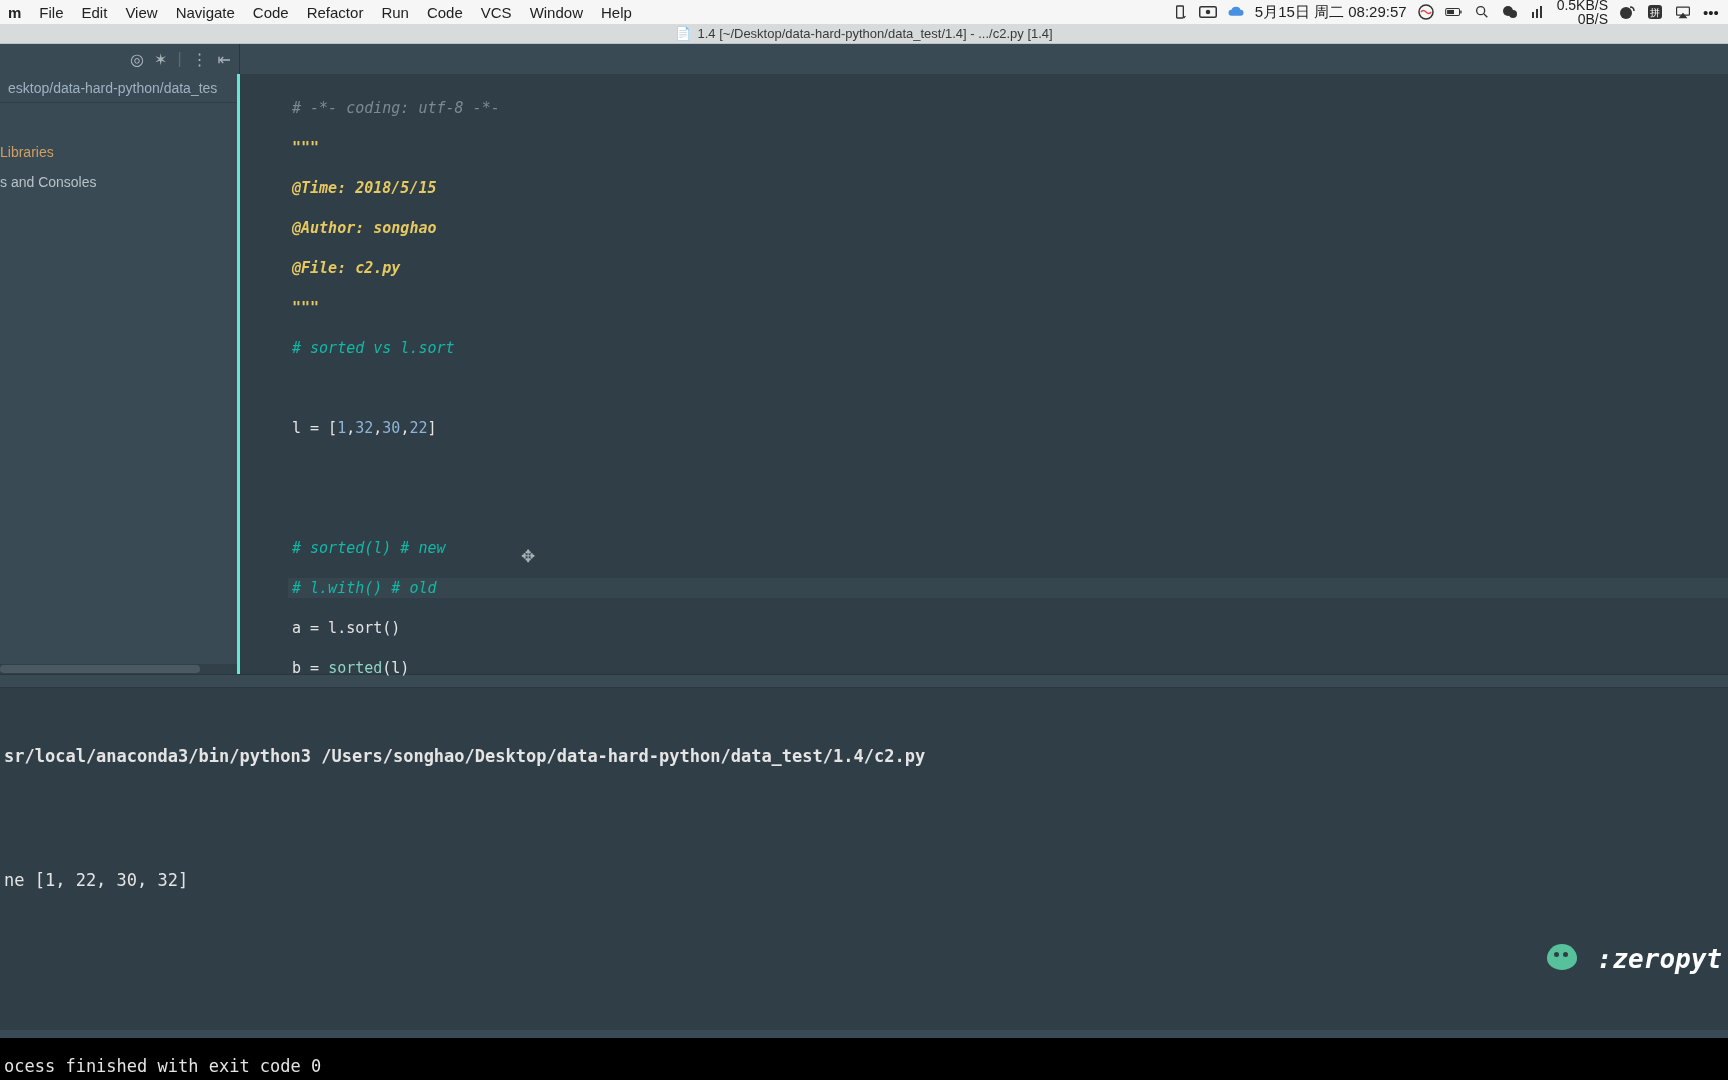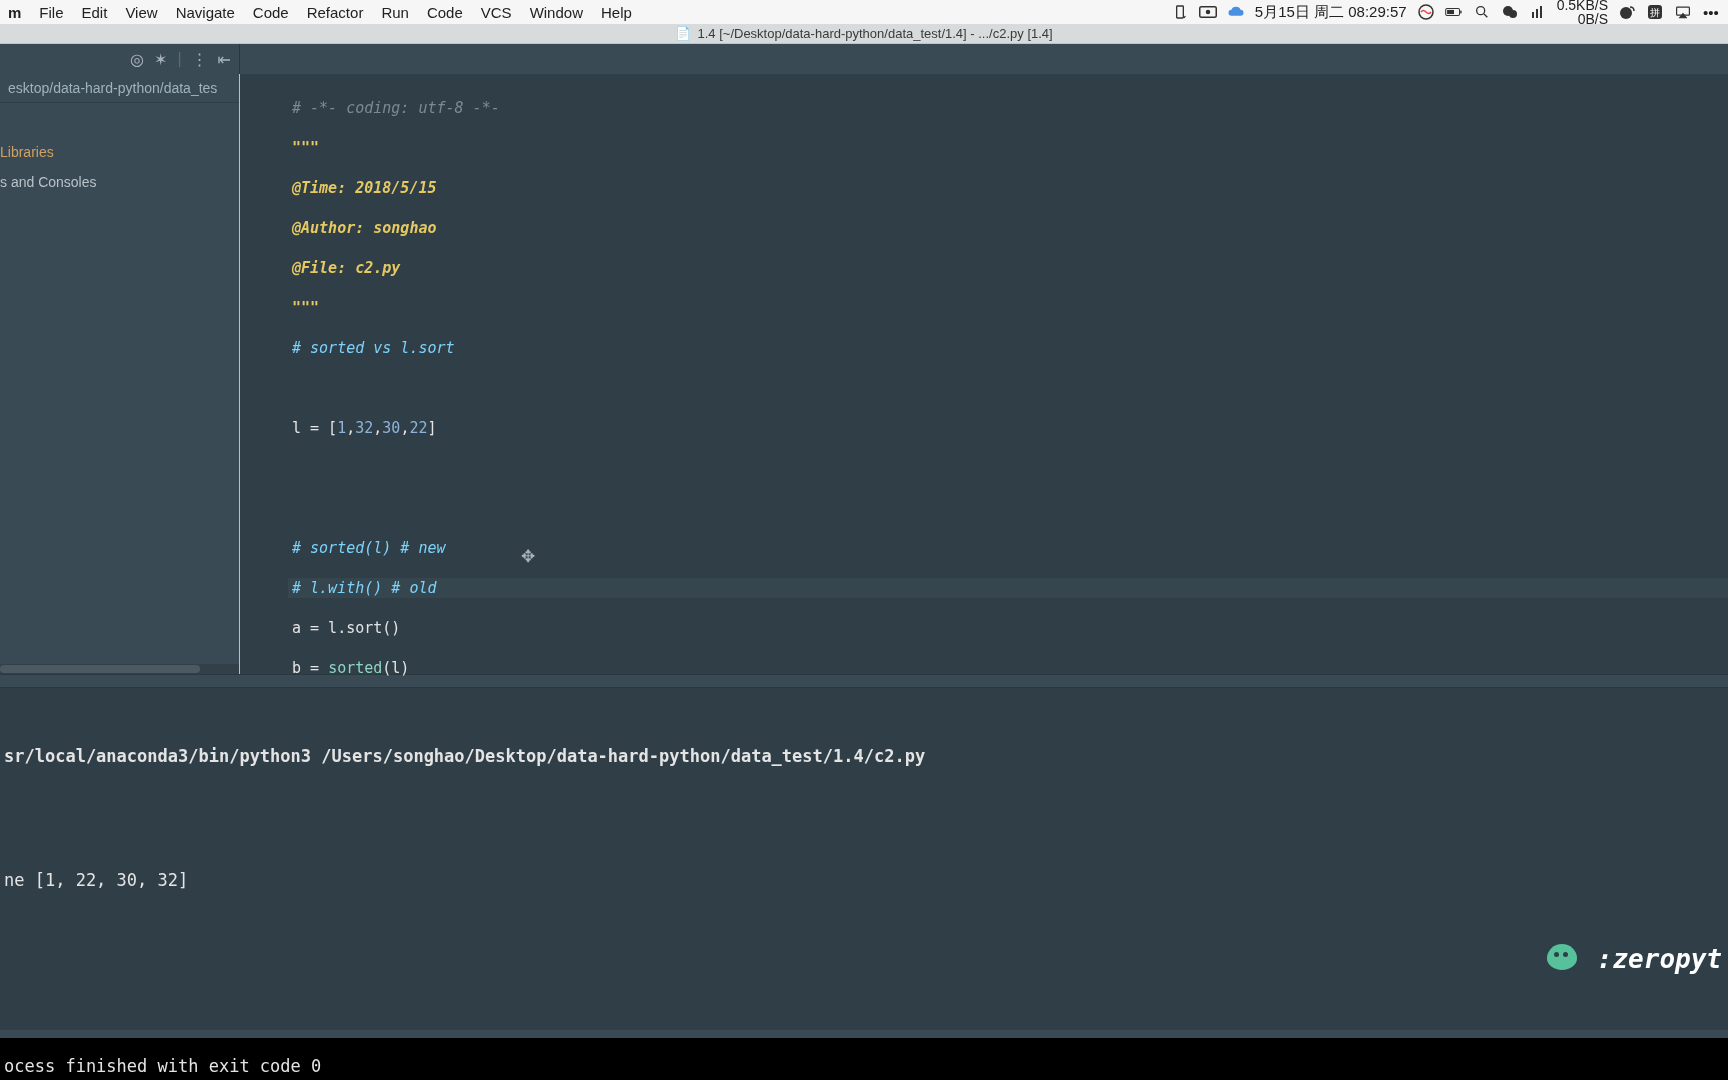--- a/index.html
+++ b/index.html
@@ -20,36 +20,36 @@
 
   
   .ide-strip { position: relative; height: 30px; background: #3a4a55; display: flex; }
   .ide-strip .sidebar-top { width: 240px; height: 100%; display: flex; align-items: center; justify-content: flex-end; gap: 10px; padding-right: 8px; border-right: 1px solid #2a3740; }
   .ide-strip .sidebar-top .ico { color: #a8b2b9; font-size: 16px; cursor: pointer; }
   .ide-strip .editor-top { flex: 1; }
 
   
   .main { flex: 1; display: flex; flex-direction: column; background: #2f3e47; min-height: 0; }
   .upper { flex: 1; display: flex; min-height: 0; }
-  .sidebar { width: 240px; background: #3a4a55; border-right: 1px solid #5eead4; color: #c9d1d6; font-size: 14px; display: flex; flex-direction: column; }
+  .sidebar { width: 240px; background: #3a4a55; border-right: 3px solid #5eead4; color: #c9d1d6; font-size: 14px; display: flex; flex-direction: column; }
   .sidebar .path { padding: 6px 8px; color: #9fb2bf; font-size: 14px; white-space: nowrap; overflow: hidden; border-bottom: 1px solid #2f3e47; }
   .sidebar .tree { flex: 1; padding-top: 30px; }
   .sidebar .tree .item { padding: 3px 0; color: #d0a060; cursor: pointer; margin-top: 8px; }
   .sidebar .tree .item.gray { color: #b8c2c8; }
   .sidebar .hscroll { height: 10px; background: #324049; }
   .sidebar .hscroll .thumb { height: 8px; width: 200px; background: #4a5962; border-radius: 4px; margin-top:1px; }
 
   
   .editor { flex: 1; background: #2f3e47; position: relative; }
   .gutter { position: absolute; left: 0; top: 0; bottom: 0; width: 48px; background: #2f3e47; }
   .code { font-family: "Menlo", monospace; font-size: 15px; line-height: 20px; color: #d8d8d8; padding: 4px 0 0 52px; white-space: pre; }
   .code .line { height: 20px; }
   .code .line.hl { background: #36464f; margin-left: -52px; padding-left: 52px; width: calc(100% + 52px); }
   .c-gray  { color: #7c8a92; font-style: italic; }
-  .c-orange{ color: #7dd3fc; font-style: italic; }
+  .c-orange{ color: #14b8a6; font-style: italic; }
   .c-yellow{ color: #e6c961; font-weight: bold; font-style: italic; }
   .c-ylw2  { color: #e6c961; font-weight: bold; }
   .c-white { color: #e4e4e4; }
   .c-num   { color: #8fb4d8; }
   .c-op    { color: #e4e4e4; }
   .c-func  { color: #8fd6c4; }
   .move-cursor { position: absolute; left: 281px; top: 472px; color: #a8b2b9; font-size: 17px; }
 
   .split { height: 14px; background: #3a4a55; border-top: 1px solid #2a3740; border-bottom: 1px solid #2a3740; }
 

